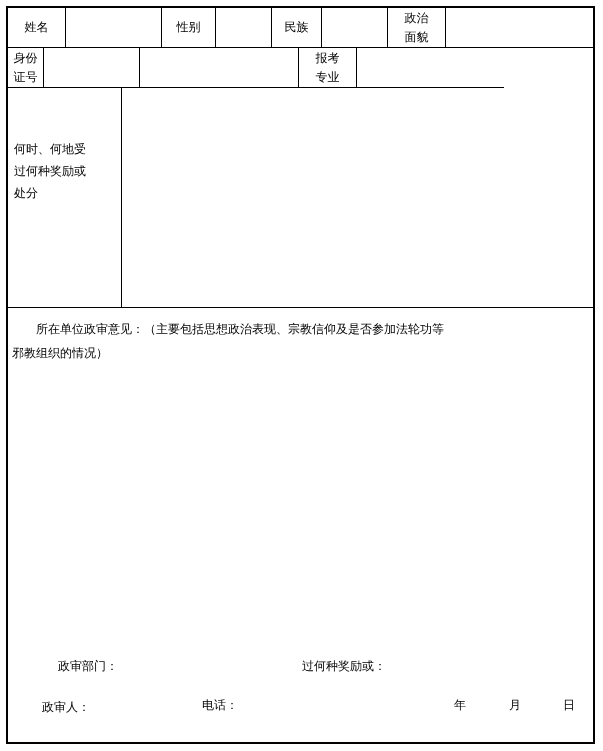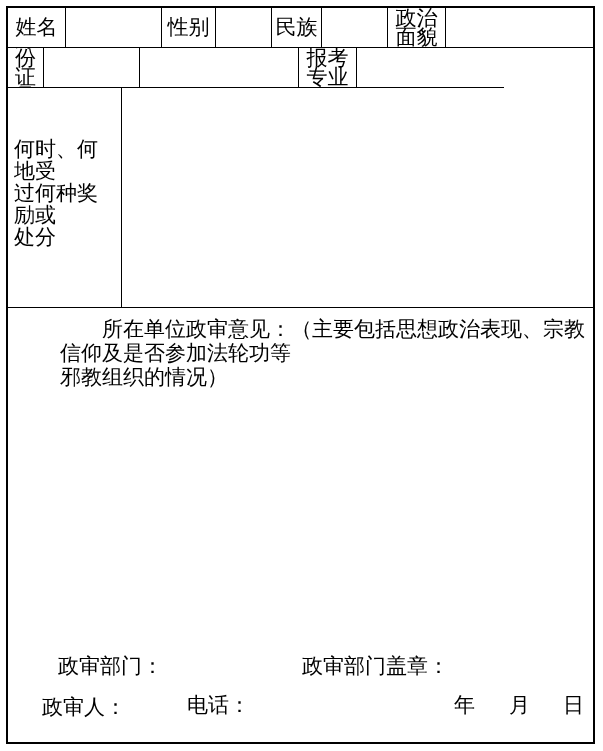--- a/index.html
+++ b/index.html
@@ -4,40 +4,40 @@
 <style>
   html, body { margin: 0; padding: 0; }
   body { background: #ffffff; }
   .page {
     position: relative;
     width: 603px;
     height: 751px;
     background: #ffffff;
     color: #000000;
     font-family: "Liberation Serif", "DejaVu Serif", serif;
-    font-size: 21px;
+    font-size: 12px;
   }
   .form-table {
     position: absolute;
     left: 6px;
     top: 6px;
     width: 589px;
     height: 738px;
     box-sizing: border-box;
     border: 2px solid #000000;
     background: #ffffff;
   }
   .row { display: flex; }
   .cell {
     box-sizing: border-box;
     border-right: 1px solid #000000;
     border-bottom: 1px solid #000000;
     overflow: hidden;
   }
-  .cell.last { border-right: none; padding-left: 48px; }
+  .cell.last { border-right: none; }
   .label-cell {
     display: flex;
     align-items: center;
     justify-content: center;
     text-align: center;
     white-space: pre-line;
     line-height: 19px;
   }
   .value-cell { }
   .awards-label-cell {
@@ -61,21 +61,21 @@
     line-height: 24px;
   }
   .sig {
     position: absolute;
     white-space: nowrap;
     line-height: 20px;
   }
   .sig-dept      { left: 50px;  top: 348px; }
   .sig-seal      { left: 294px; top: 348px; }
   .sig-reviewer  { left: 34px;  top: 389px; }
-  .sig-phone     { left: 179px; top: 387px; text-align: center; }
+  .sig-phone     { left: 194px; top: 387px; text-align: center; }
   .sig-year      { left: 446px; top: 387px; }
   .sig-month     { left: 501px; top: 387px; }
   .sig-day       { left: 555px; top: 387px; }
 </style>
 </head>
 <body>
 
 <div class="page">
   <div class="form-table">
 
@@ -106,21 +106,21 @@
 过何种奖励或
 处分</div>
       <div class="cell value-cell last" style="width:471px;height:220px"></div>
     </div>
 
     <div class="row" style="height:434px">
       <div class="cell opinion-cell last" style="width:585px;height:434px">
         <p class="opinion-text">所在单位政审意见：（主要包括思想政治表现、宗教信仰及是否参加法轮功等
 邪教组织的情况）</p>
         <span class="sig sig-dept">政审部门：</span>
-        <span class="sig sig-seal">政审部门盖章：</span>
+        <span class="sig sig-seal">过何种奖励或：</span>
         <span class="sig sig-reviewer">政审人：</span>
         <span class="sig sig-phone">电话：</span>
         <span class="sig sig-year">年</span>
         <span class="sig sig-month">月</span>
         <span class="sig sig-day">日</span>
       </div>
     </div>
 
   </div>
 </div>

